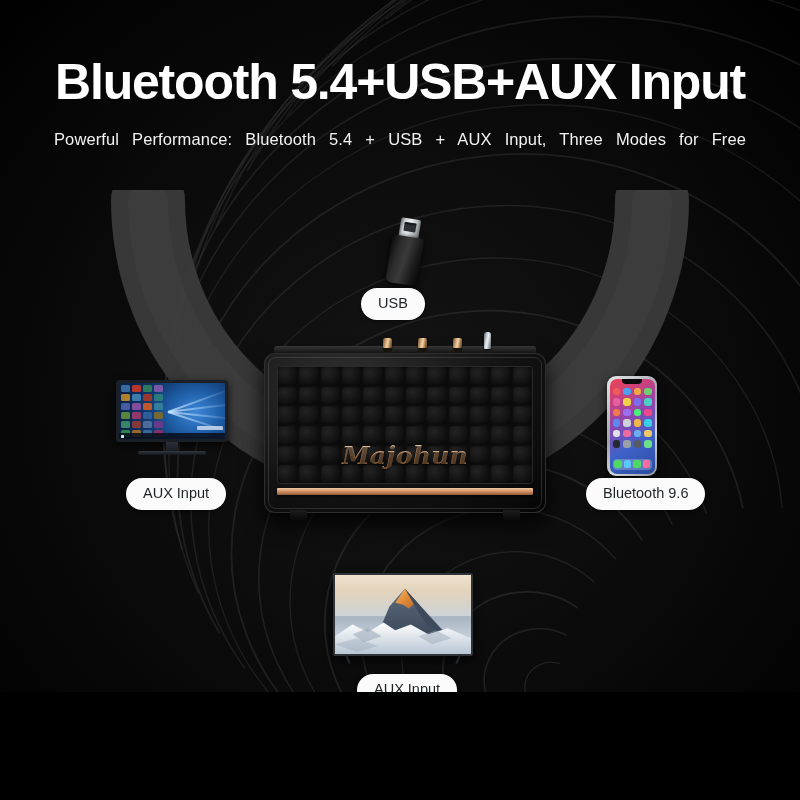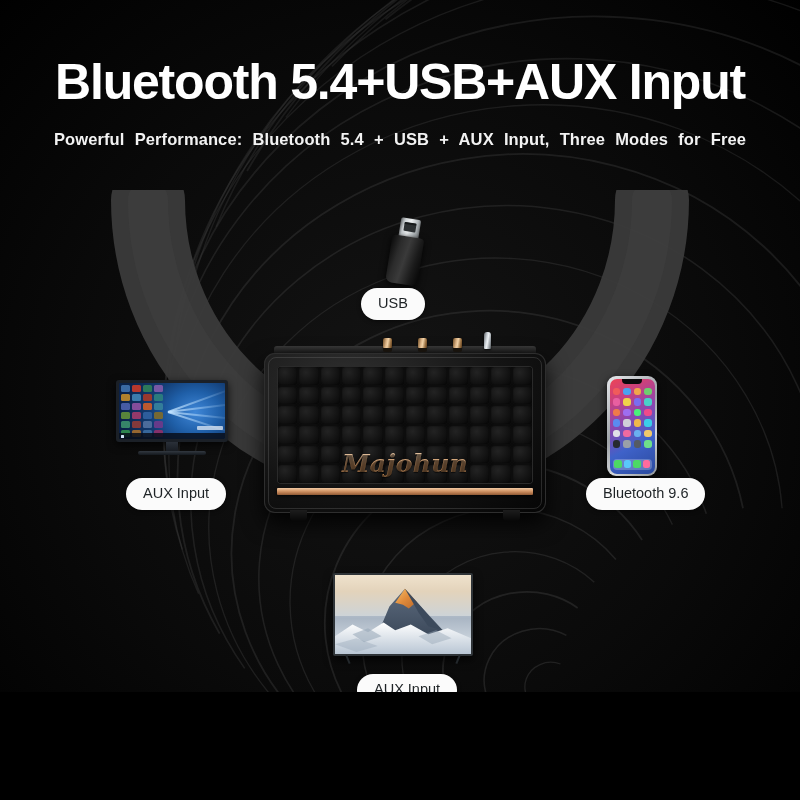--- a/index.html
+++ b/index.html
@@ -14,21 +14,21 @@
   #bg svg { position:absolute; inset:0; width:800px; height:800px; }
 
   
   #header { position:absolute; left:0; top:56px; width:800px; text-align:center; z-index:6; }
   #title {
     color:#fff; font-size:50px; font-weight:bold; letter-spacing:-1.2px;
     line-height:1.05; white-space:nowrap;
   }
   #subtitle {
     margin:17px auto 16px; width:700px; color:#f2f2f2;
-    font-size:16.5px; line-height:1.62; font-weight:700;
+    font-size:16.5px; line-height:1.62; font-weight:400;
     text-align:center; letter-spacing:.1px;
   }
   #subtitle .ln { display:block; }
   #subtitle .ln.just { text-align:justify; text-align-last:justify; padding:0 4px; }
 
   
   #arc { position:absolute; left:0; top:190px; width:800px; height:540px; z-index:1; }
 
   
   .pill {
@@ -98,21 +98,21 @@
     gap:2px; padding:1px;
     background:#0b0b0b; border-radius:4px;
     box-shadow:inset 0 0 0 1px rgba(150,150,150,.22);
   }
   #grille i {
     display:block; border-radius:3px;
     background:radial-gradient(ellipse at 35% 30%, #232323 0%, #121212 60%, #070707 100%);
     box-shadow:inset 0 0 1px rgba(0,0,0,.9), 0 0 1px rgba(110,110,110,.28);
   }
   #logo {
-    position:absolute; left:0; right:0; top:96px; text-align:center; z-index:4;
+    position:absolute; left:0; right:0; top:88px; text-align:center; z-index:4;
     font-family:"DejaVu Serif", serif; font-style:italic; font-weight:bold;
     font-size:25px; letter-spacing:.3px;
     color:#e3b78e;
     background:linear-gradient(180deg,#f6dcbe 0%,#d79b66 55%,#b07a49 100%);
     -webkit-background-clip:text; background-clip:text; -webkit-text-fill-color:transparent;
     text-shadow:0 1px 1px rgba(0,0,0,.6);
   }
   #copper {
     position:absolute; left:13px; right:13px; bottom:18px; height:7px; border-radius:1px;
     background:linear-gradient(180deg,#f0c9a4 0%,#d79c6d 40%,#b87a4e 70%,#8d5a36 100%);

